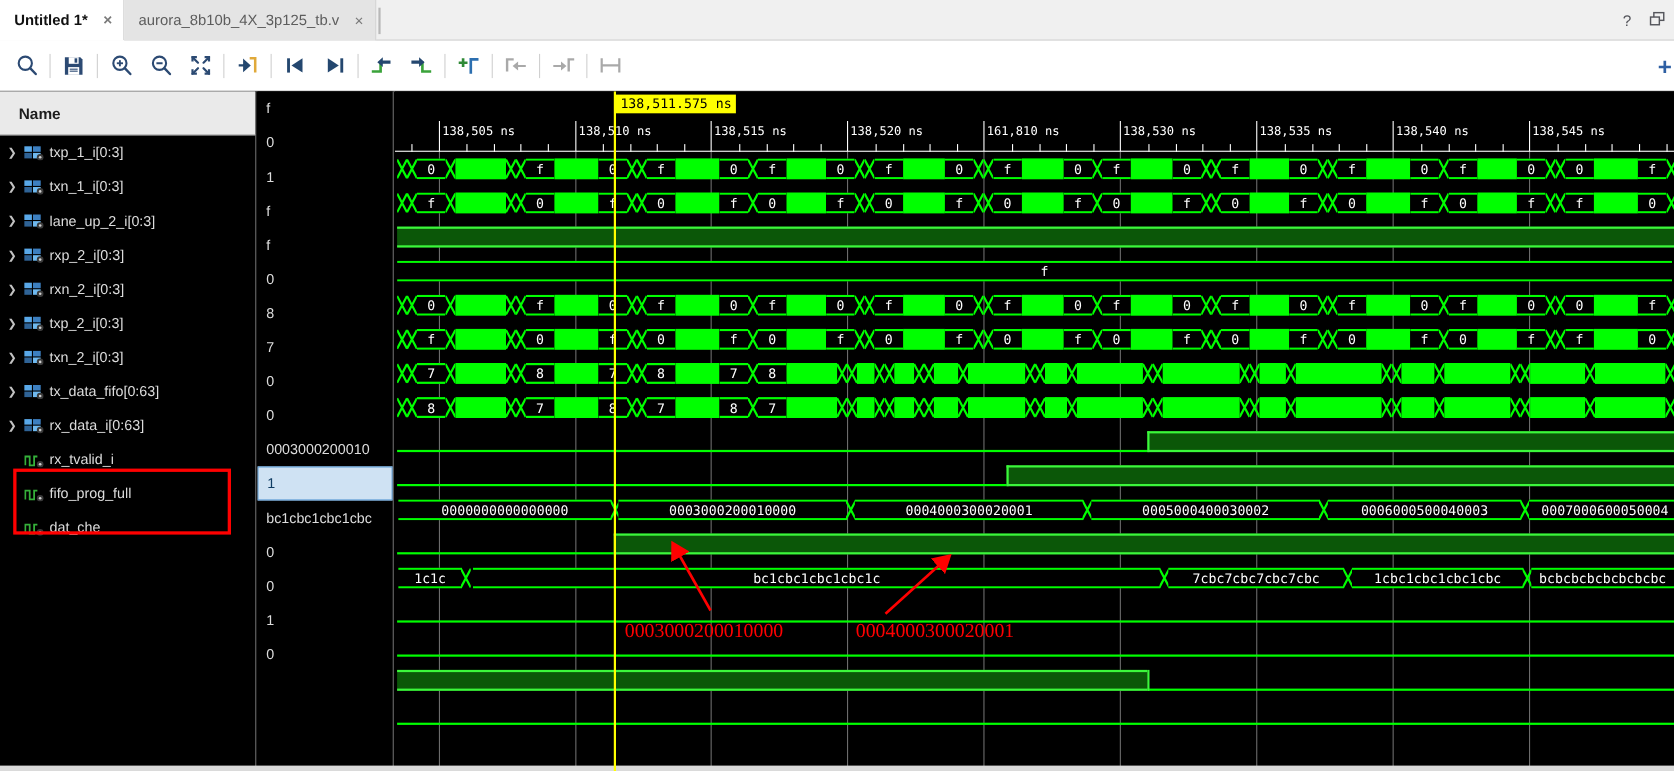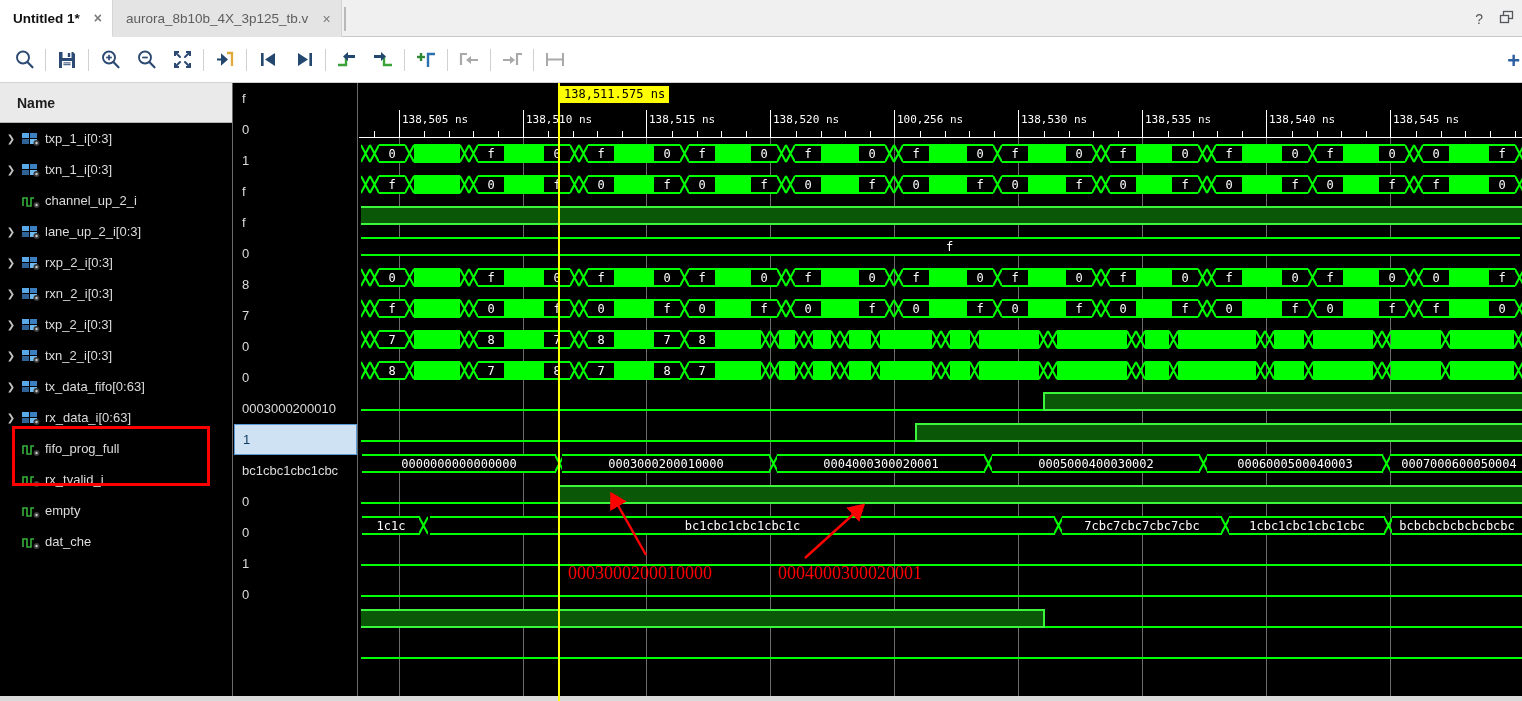--- a/index.html
+++ b/index.html
@@ -418,160 +418,138 @@
                 <rect x="8" y="1" width="7" height="5" fill="#3c7fc0"></rect>
                 <rect x="0" y="7" width="7" height="5" fill="#2f6396"></rect>
                 <rect x="8" y="7" width="7" height="5" fill="#6fb9ef"></rect>
                 <circle cx="14.5" cy="11" r="3" fill="#3a3a3a"></circle>
                 <circle cx="14.5" cy="11" r="1.2" fill="#cfcfcf"></circle>
               </svg>
             </span>
             <span class="rowname">txn_1_i[0:3]</span>
           </div>
           <div class="row">
-            <span class="expander empty"></span>
+            <span class="expander">❯</span>
             <span class="sigicon">
               <svg width="18" height="14" viewBox="0 0 18 14">
-                <path d="M1 12 V4 h4 v8 h4 V4 h3" fill="none" stroke="#35b03a" stroke-width="1.6"></path>
+                <rect x="0" y="1" width="7" height="5" fill="#59a8e8"></rect>
+                <rect x="8" y="1" width="7" height="5" fill="#3c7fc0"></rect>
+                <rect x="0" y="7" width="7" height="5" fill="#2f6396"></rect>
+                <rect x="8" y="7" width="7" height="5" fill="#6fb9ef"></rect>
                 <circle cx="14.5" cy="11" r="3" fill="#3a3a3a"></circle>
                 <circle cx="14.5" cy="11" r="1.2" fill="#cfcfcf"></circle>
               </svg>
             </span>
-            <span class="rowname">channel_up_2_i</span>
+            <span class="rowname">lane_up_2_i[0:3]</span>
           </div>
           <div class="row">
             <span class="expander">❯</span>
             <span class="sigicon">
               <svg width="18" height="14" viewBox="0 0 18 14">
                 <rect x="0" y="1" width="7" height="5" fill="#59a8e8"></rect>
                 <rect x="8" y="1" width="7" height="5" fill="#3c7fc0"></rect>
                 <rect x="0" y="7" width="7" height="5" fill="#2f6396"></rect>
                 <rect x="8" y="7" width="7" height="5" fill="#6fb9ef"></rect>
                 <circle cx="14.5" cy="11" r="3" fill="#3a3a3a"></circle>
                 <circle cx="14.5" cy="11" r="1.2" fill="#cfcfcf"></circle>
               </svg>
             </span>
-            <span class="rowname">lane_up_2_i[0:3]</span>
+            <span class="rowname">rxp_2_i[0:3]</span>
           </div>
           <div class="row">
             <span class="expander">❯</span>
             <span class="sigicon">
               <svg width="18" height="14" viewBox="0 0 18 14">
                 <rect x="0" y="1" width="7" height="5" fill="#59a8e8"></rect>
                 <rect x="8" y="1" width="7" height="5" fill="#3c7fc0"></rect>
                 <rect x="0" y="7" width="7" height="5" fill="#2f6396"></rect>
                 <rect x="8" y="7" width="7" height="5" fill="#6fb9ef"></rect>
                 <circle cx="14.5" cy="11" r="3" fill="#3a3a3a"></circle>
                 <circle cx="14.5" cy="11" r="1.2" fill="#cfcfcf"></circle>
               </svg>
             </span>
-            <span class="rowname">rxp_2_i[0:3]</span>
+            <span class="rowname">rxn_2_i[0:3]</span>
           </div>
           <div class="row">
             <span class="expander">❯</span>
             <span class="sigicon">
               <svg width="18" height="14" viewBox="0 0 18 14">
                 <rect x="0" y="1" width="7" height="5" fill="#59a8e8"></rect>
                 <rect x="8" y="1" width="7" height="5" fill="#3c7fc0"></rect>
                 <rect x="0" y="7" width="7" height="5" fill="#2f6396"></rect>
                 <rect x="8" y="7" width="7" height="5" fill="#6fb9ef"></rect>
                 <circle cx="14.5" cy="11" r="3" fill="#3a3a3a"></circle>
                 <circle cx="14.5" cy="11" r="1.2" fill="#cfcfcf"></circle>
               </svg>
             </span>
-            <span class="rowname">rxn_2_i[0:3]</span>
+            <span class="rowname">txp_2_i[0:3]</span>
           </div>
           <div class="row">
             <span class="expander">❯</span>
             <span class="sigicon">
               <svg width="18" height="14" viewBox="0 0 18 14">
                 <rect x="0" y="1" width="7" height="5" fill="#59a8e8"></rect>
                 <rect x="8" y="1" width="7" height="5" fill="#3c7fc0"></rect>
                 <rect x="0" y="7" width="7" height="5" fill="#2f6396"></rect>
                 <rect x="8" y="7" width="7" height="5" fill="#6fb9ef"></rect>
                 <circle cx="14.5" cy="11" r="3" fill="#3a3a3a"></circle>
                 <circle cx="14.5" cy="11" r="1.2" fill="#cfcfcf"></circle>
               </svg>
             </span>
-            <span class="rowname">txp_2_i[0:3]</span>
+            <span class="rowname">txn_2_i[0:3]</span>
           </div>
           <div class="row">
             <span class="expander">❯</span>
             <span class="sigicon">
               <svg width="18" height="14" viewBox="0 0 18 14">
                 <rect x="0" y="1" width="7" height="5" fill="#59a8e8"></rect>
                 <rect x="8" y="1" width="7" height="5" fill="#3c7fc0"></rect>
                 <rect x="0" y="7" width="7" height="5" fill="#2f6396"></rect>
                 <rect x="8" y="7" width="7" height="5" fill="#6fb9ef"></rect>
                 <circle cx="14.5" cy="11" r="3" fill="#3a3a3a"></circle>
                 <circle cx="14.5" cy="11" r="1.2" fill="#cfcfcf"></circle>
               </svg>
             </span>
-            <span class="rowname">txn_2_i[0:3]</span>
+            <span class="rowname">tx_data_fifo[0:63]</span>
           </div>
           <div class="row">
             <span class="expander">❯</span>
             <span class="sigicon">
               <svg width="18" height="14" viewBox="0 0 18 14">
                 <rect x="0" y="1" width="7" height="5" fill="#59a8e8"></rect>
                 <rect x="8" y="1" width="7" height="5" fill="#3c7fc0"></rect>
                 <rect x="0" y="7" width="7" height="5" fill="#2f6396"></rect>
                 <rect x="8" y="7" width="7" height="5" fill="#6fb9ef"></rect>
                 <circle cx="14.5" cy="11" r="3" fill="#3a3a3a"></circle>
                 <circle cx="14.5" cy="11" r="1.2" fill="#cfcfcf"></circle>
               </svg>
             </span>
-            <span class="rowname">tx_data_fifo[0:63]</span>
-          </div>
-          <div class="row">
-            <span class="expander">❯</span>
-            <span class="sigicon">
-              <svg width="18" height="14" viewBox="0 0 18 14">
-                <rect x="0" y="1" width="7" height="5" fill="#59a8e8"></rect>
-                <rect x="8" y="1" width="7" height="5" fill="#3c7fc0"></rect>
-                <rect x="0" y="7" width="7" height="5" fill="#2f6396"></rect>
-                <rect x="8" y="7" width="7" height="5" fill="#6fb9ef"></rect>
-                <circle cx="14.5" cy="11" r="3" fill="#3a3a3a"></circle>
-                <circle cx="14.5" cy="11" r="1.2" fill="#cfcfcf"></circle>
-              </svg>
-            </span>
             <span class="rowname">rx_data_i[0:63]</span>
           </div>
           <div class="row">
             <span class="expander empty"></span>
             <span class="sigicon">
               <svg width="18" height="14" viewBox="0 0 18 14">
                 <path d="M1 12 V4 h4 v8 h4 V4 h3" fill="none" stroke="#35b03a" stroke-width="1.6"></path>
                 <circle cx="14.5" cy="11" r="3" fill="#3a3a3a"></circle>
                 <circle cx="14.5" cy="11" r="1.2" fill="#cfcfcf"></circle>
               </svg>
             </span>
-            <span class="rowname">fifo_prog_full</span>
+            <span class="rowname">rx_tvalid_i</span>
           </div>
           <div class="row">
             <span class="expander empty"></span>
             <span class="sigicon">
               <svg width="18" height="14" viewBox="0 0 18 14">
                 <path d="M1 12 V4 h4 v8 h4 V4 h3" fill="none" stroke="#35b03a" stroke-width="1.6"></path>
                 <circle cx="14.5" cy="11" r="3" fill="#3a3a3a"></circle>
                 <circle cx="14.5" cy="11" r="1.2" fill="#cfcfcf"></circle>
               </svg>
             </span>
-            <span class="rowname">rx_tvalid_i</span>
-          </div>
-          <div class="row">
-            <span class="expander empty"></span>
-            <span class="sigicon">
-              <svg width="18" height="14" viewBox="0 0 18 14">
-                <path d="M1 12 V4 h4 v8 h4 V4 h3" fill="none" stroke="#35b03a" stroke-width="1.6"></path>
-                <circle cx="14.5" cy="11" r="3" fill="#3a3a3a"></circle>
-                <circle cx="14.5" cy="11" r="1.2" fill="#cfcfcf"></circle>
-              </svg>
-            </span>
-            <span class="rowname">empty</span>
+            <span class="rowname">fifo_prog_full</span>
           </div>
           <div class="row">
             <span class="expander empty"></span>
             <span class="sigicon">
               <svg width="18" height="14" viewBox="0 0 18 14">
                 <path d="M1 12 V4 h4 v8 h4 V4 h3" fill="none" stroke="#35b03a" stroke-width="1.6"></path>
                 <circle cx="14.5" cy="11" r="3" fill="#3a3a3a"></circle>
                 <circle cx="14.5" cy="11" r="1.2" fill="#cfcfcf"></circle>
               </svg>
             </span>
@@ -608,21 +586,21 @@
         <div class="ruler-line"></div>
       <div class="tick major" style="left: 40px;"></div>
           <div class="tick-label" style="left: 40px;">138,505 ns</div>
           <div class="tick major" style="left: 164px;"></div>
           <div class="tick-label" style="left: 164px;">138,510 ns</div>
           <div class="tick major" style="left: 287px;"></div>
           <div class="tick-label" style="left: 287px;">138,515 ns</div>
           <div class="tick major" style="left: 411px;"></div>
           <div class="tick-label" style="left: 411px;">138,520 ns</div>
           <div class="tick major" style="left: 535px;"></div>
-          <div class="tick-label" style="left: 535px;">100,256 ns</div>
+          <div class="tick-label" style="left: 535px;">161,810 ns</div>
           <div class="tick major" style="left: 659px;"></div>
           <div class="tick-label" style="left: 659px;">138,530 ns</div>
           <div class="tick major" style="left: 783px;"></div>
           <div class="tick-label" style="left: 783px;">138,535 ns</div>
           <div class="tick major" style="left: 907px;"></div>
           <div class="tick-label" style="left: 907px;">138,540 ns</div>
           <div class="tick major" style="left: 1031px;"></div>
           <div class="tick-label" style="left: 1031px;">138,545 ns</div>
           <div class="tick minor" style="left: 15px;"></div>
           <div class="tick minor" style="left: 65px;"></div>

